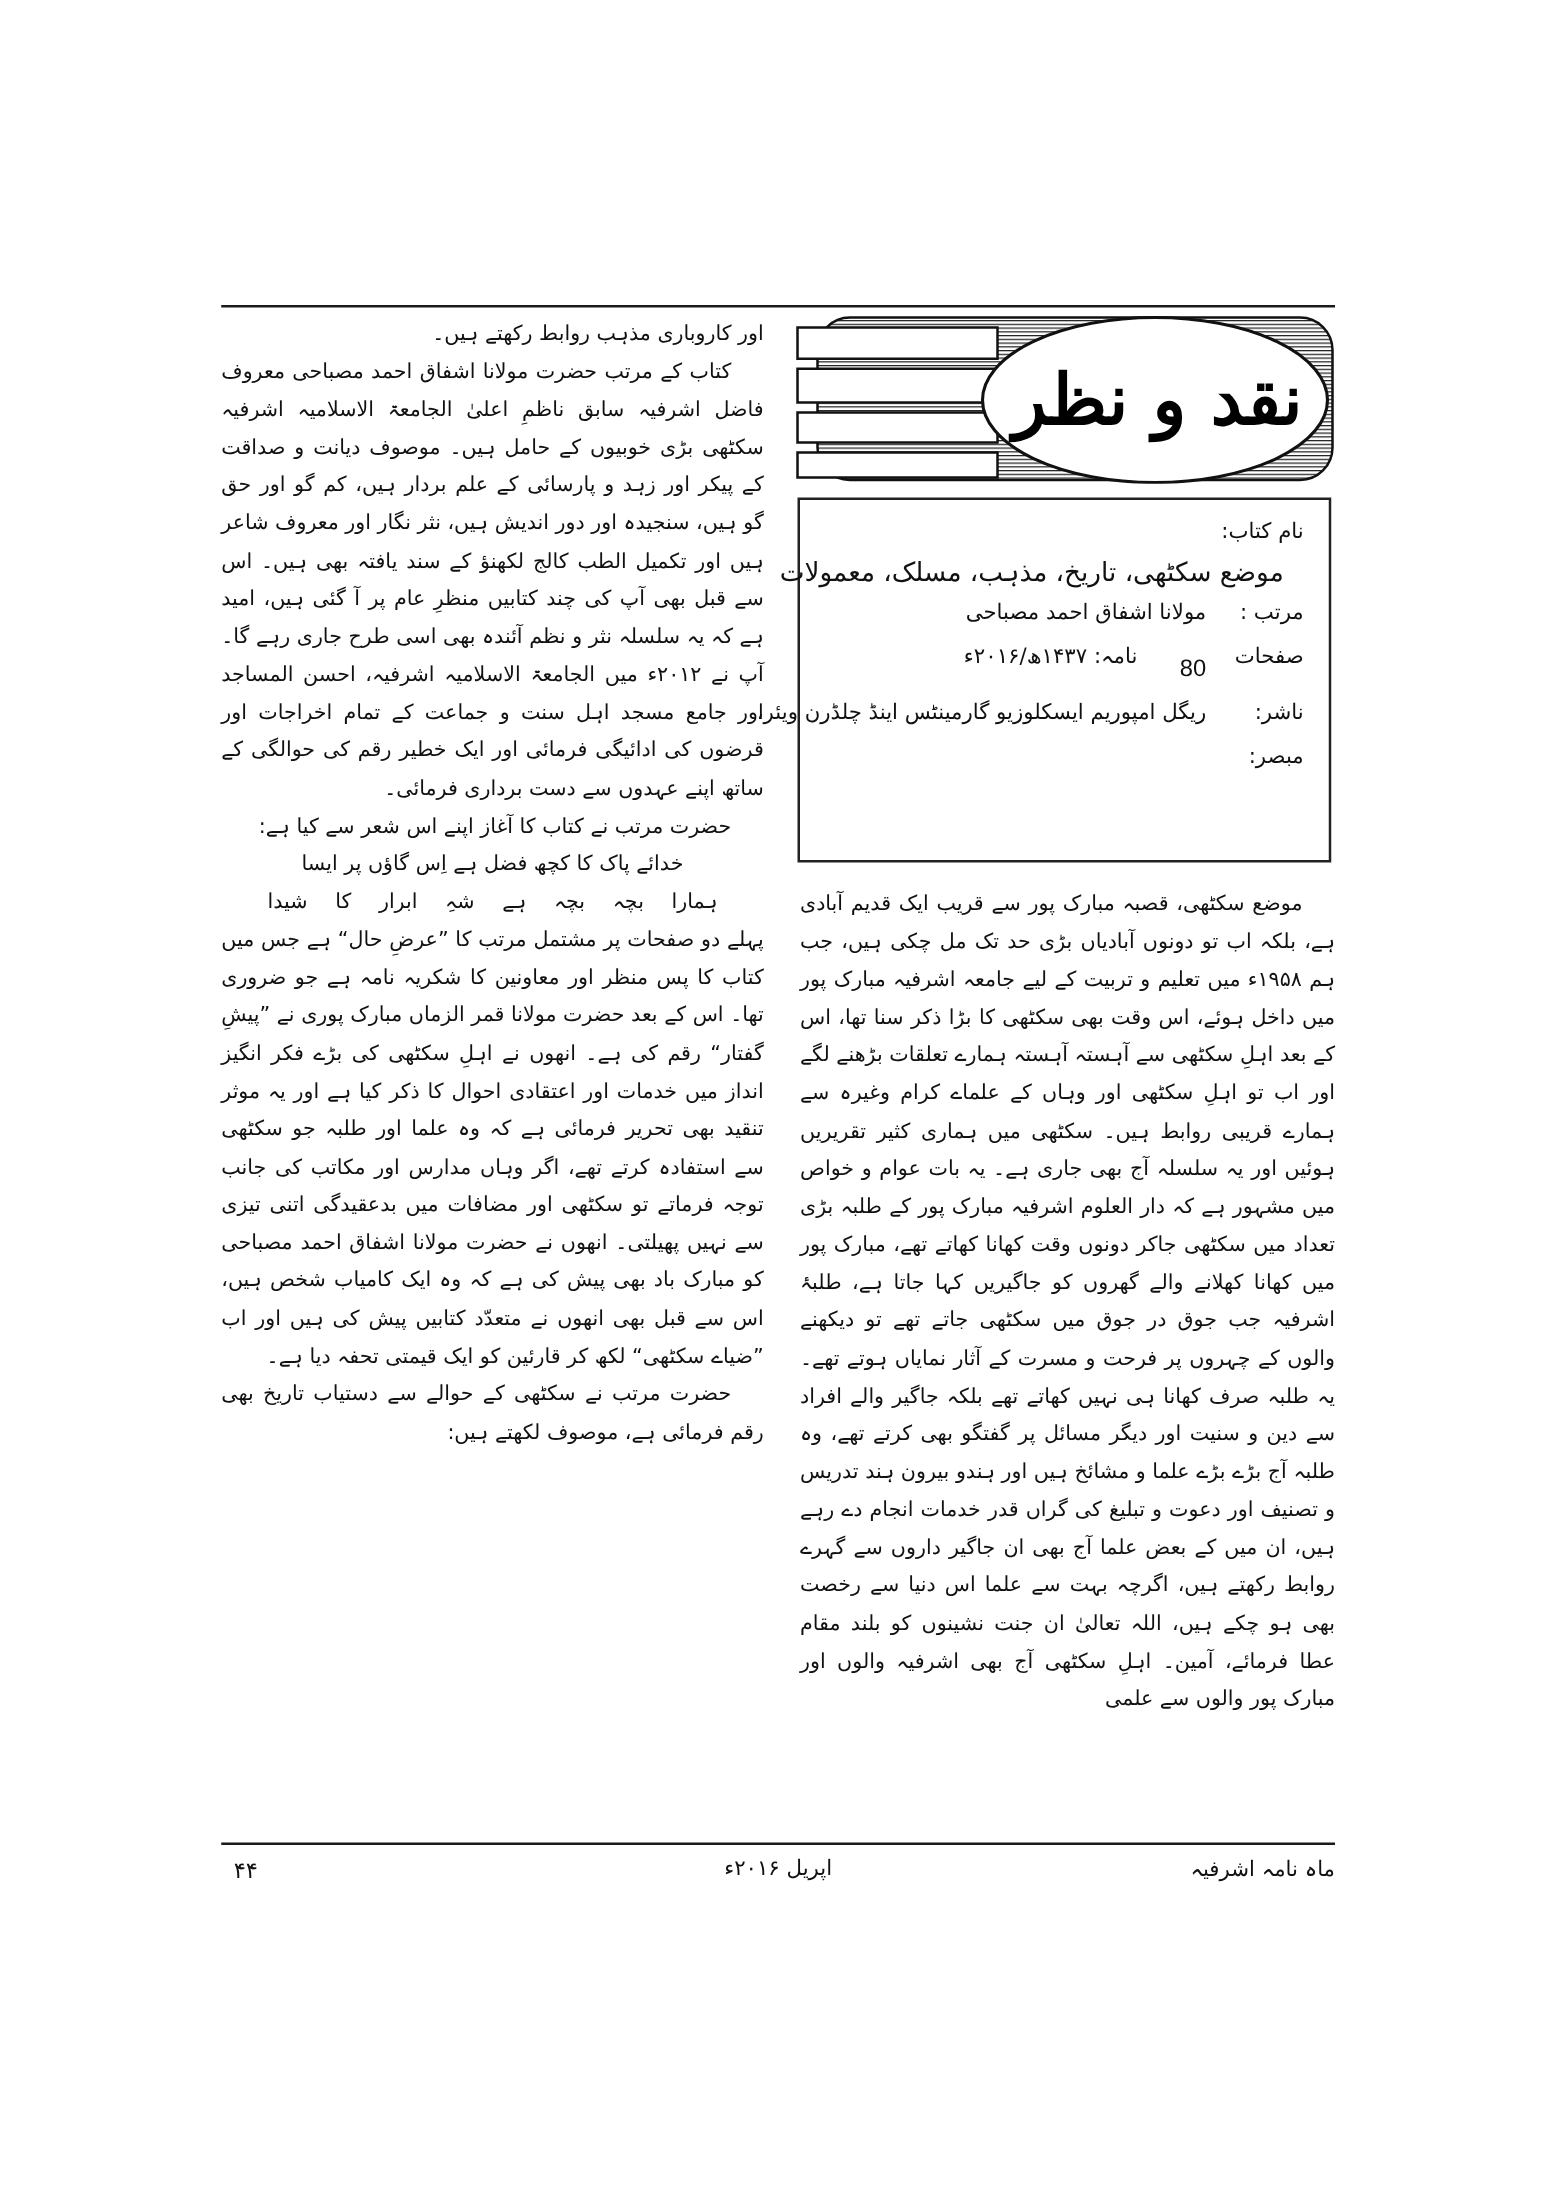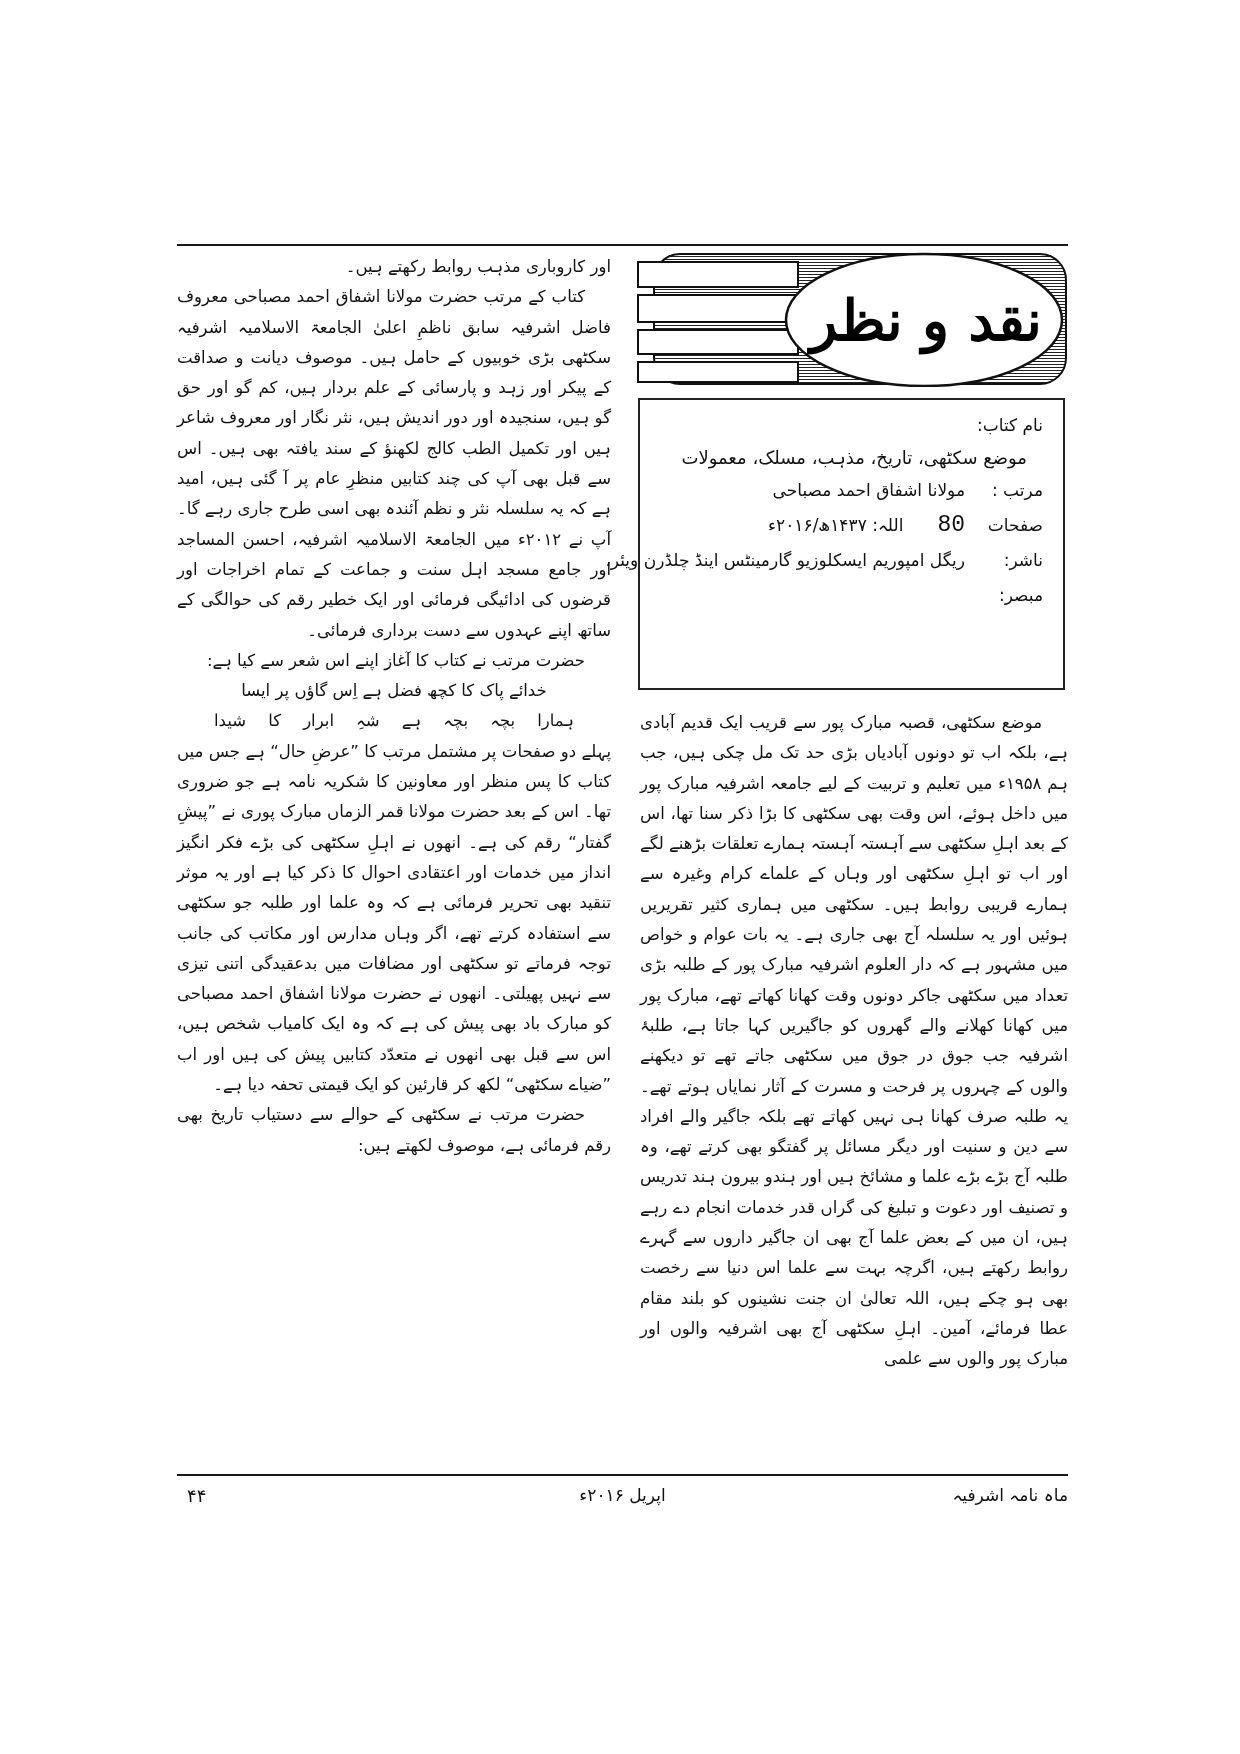--- a/index.html
+++ b/index.html
@@ -22,23 +22,23 @@
                   display: flex; align-items: center; justify-content: center;
                   font-family: "DejaVu Serif", serif; font-weight: bold; font-size: 56px;
                   direction: rtl; color: #000; letter-spacing: 1px; }
 
   
   .infobox { position: absolute; left: 638px; top: 398px; width: 427px; height: 292px;
              border: 2px solid #222; box-sizing: border-box; direction: rtl; padding: 8px 20px 0 14px; }
   .info-row { display: flex; flex-direction: row; font-size: 17px; line-height: 35px; white-space: nowrap; }
   .info-label { width: 78px; flex: 0 0 auto; }
   .info-value { flex: 1 1 auto; }
-  .info-sub { padding-right: 16px; font-size: 18px; line-height: 30px; white-space: nowrap; }
+  .info-sub { padding-right: 16px; font-size: 21px; line-height: 30px; white-space: nowrap; }
   .info-pages { display: flex; gap: 34px; }
-  .info-pages .num { font-family: Liberation Mono, monospace; font-size: 23px; }
+  .info-pages .num { font-family: Liberation Sans, sans-serif; font-size: 19px; margin-top: 10px; }
 
   
   .poem { text-align: center !important; text-align-last: center !important; }
   .poem-line { display: block; font-size: 16.5px; line-height: 30.3px; }
   .poem-line.spread { letter-spacing: 3px; word-spacing: 18px; font-family: Liberation Serif, serif; }
 
   
   .footer { position: absolute; top: 1485px; left: 177px; width: 891px; height: 30px; direction: rtl; }
   .footer span { position: absolute; top: 0; font-size: 17px; }
   .footer .magazine { right: 0; }
@@ -75,21 +75,21 @@
     </div>
     <div class="info-sub">موضع سکٹھی، تاریخ، مذہب، مسلک، معمولات</div>
     <div class="info-row">
       <span class="info-label">مرتب :</span>
       <span class="info-value">مولانا اشفاق احمد مصباحی</span>
     </div>
     <div class="info-row">
       <span class="info-label">صفحات</span>
       <span class="info-value info-pages">
         <span class="num">80</span>
-        <span>اللہ: ۱۴۳۷ھ/۲۰۱۶ء</span>
+        <span>نامہ: ۱۴۳۷ھ/۲۰۱۶ء</span>
       </span>
     </div>
     <div class="info-row">
       <span class="info-label">ناشر:</span>
       <span class="info-value">ریگل امپوریم ایسکلوزیو گارمینٹس اینڈ چلڈرن ویئر،</span>
     </div>
     <div class="info-row">
       <span class="info-label"></span>
     </div>
     <div class="info-row">

